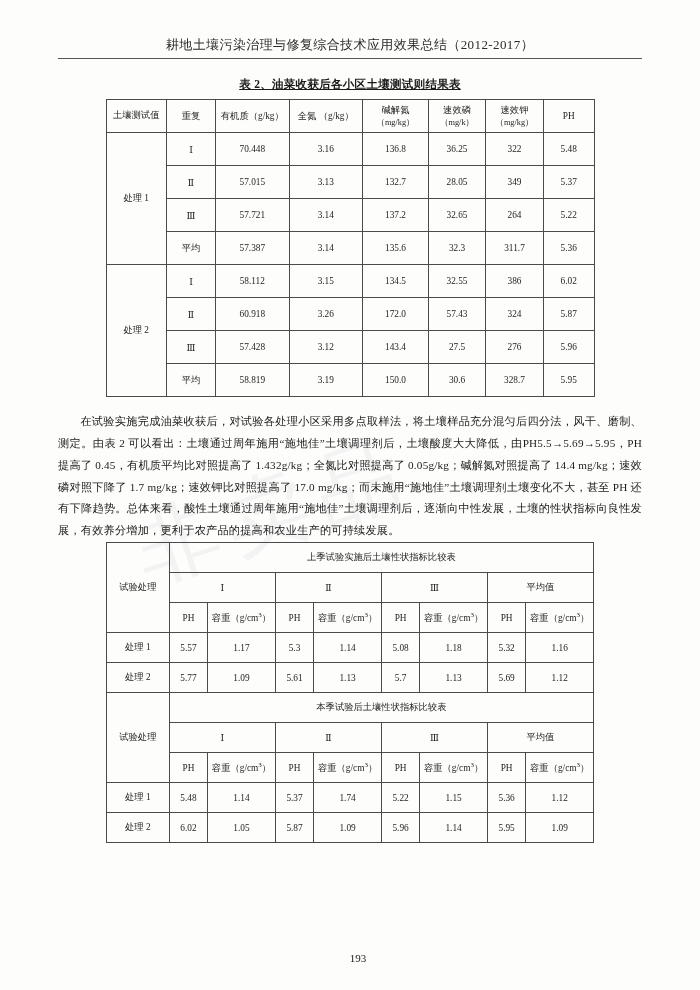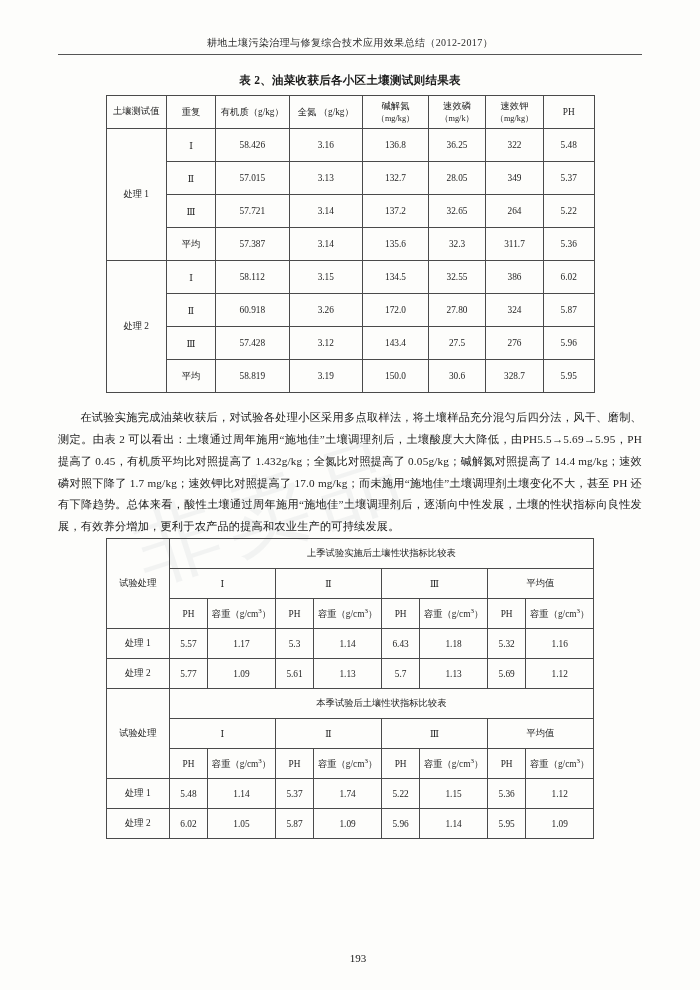--- a/index.html
+++ b/index.html
@@ -36,34 +36,35 @@
     letter-spacing: 10px;
     color: #7a8a99;
     font-family: "Liberation Serif", serif;
     white-space: nowrap;
     z-index: 0;
   }
   .content { position: relative; z-index: 2; }
 
   .header-line {
     text-align: center;
-    font-size: 10px;
+    font-size: 13px;
     letter-spacing: 0.4px;
     color: #2a2a2a;
     padding-bottom: 4px;
     border-bottom: 1.1px solid #555;
     margin-bottom: 18px;
   }
 
   .tbl-title {
     text-align: center;
     font-size: 11.5px;
     font-weight: bold;
     margin: 0 0 7px 0;
     letter-spacing: 0.3px;
+    text-decoration: underline;
   }
 
   table {
     border-collapse: collapse;
     font-size: 9.3px;
     color: #1c1c1c;
     margin: 0 auto;
   }
   table.t2 {
     width: 489px;
@@ -152,21 +153,21 @@
         <th>
           <div>速效钾</div>
           <div class="unit">（mg/kg）</div>
         </th>
         <th>PH</th>
       </tr>
 
       <tr>
         <td rowspan="4">处理 1</td>
         <td>Ⅰ</td>
-        <td>58.426</td>
+        <td>70.448</td>
         <td>3.16</td>
         <td>136.8</td>
         <td>36.25</td>
         <td>322</td>
         <td>5.48</td>
       </tr>
       <tr>
         <td>Ⅱ</td>
         <td>57.015</td>
         <td>3.13</td>
@@ -202,21 +203,21 @@
         <td>134.5</td>
         <td>32.55</td>
         <td>386</td>
         <td>6.02</td>
       </tr>
       <tr>
         <td>Ⅱ</td>
         <td>60.918</td>
         <td>3.26</td>
         <td>172.0</td>
-        <td>27.80</td>
+        <td>57.43</td>
         <td>324</td>
         <td>5.87</td>
       </tr>
       <tr>
         <td>Ⅲ</td>
         <td>57.428</td>
         <td>3.12</td>
         <td>143.4</td>
         <td>27.5</td>
         <td>276</td>
@@ -272,21 +273,21 @@
         <td>PH</td>
         <td>容重（g/cm<span class="sub">3</span>）</td>
       </tr>
 
       <tr>
         <td>处理 1</td>
         <td>5.57</td>
         <td>1.17</td>
         <td>5.3</td>
         <td>1.14</td>
-        <td>6.43</td>
+        <td>5.08</td>
         <td>1.18</td>
         <td>5.32</td>
         <td>1.16</td>
       </tr>
       <tr>
         <td>处理 2</td>
         <td>5.77</td>
         <td>1.09</td>
         <td>5.61</td>
         <td>1.13</td>

